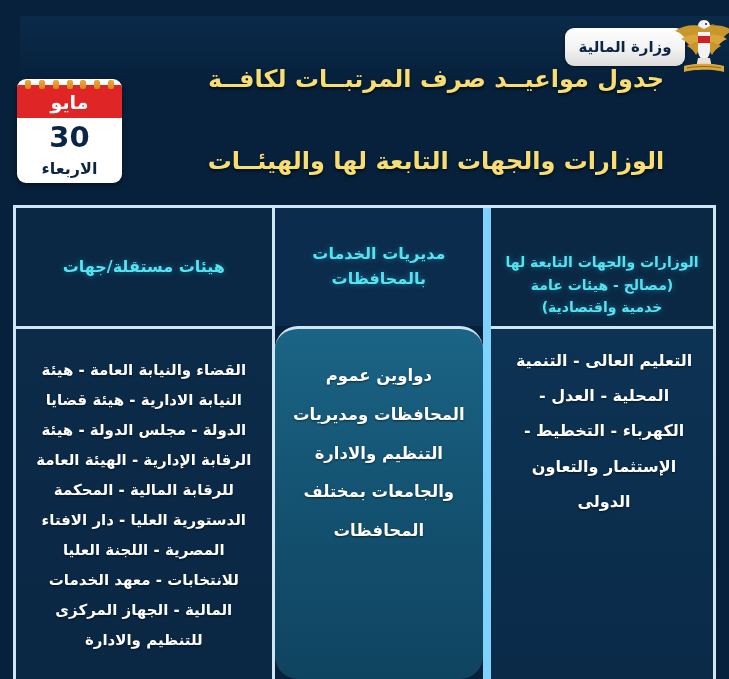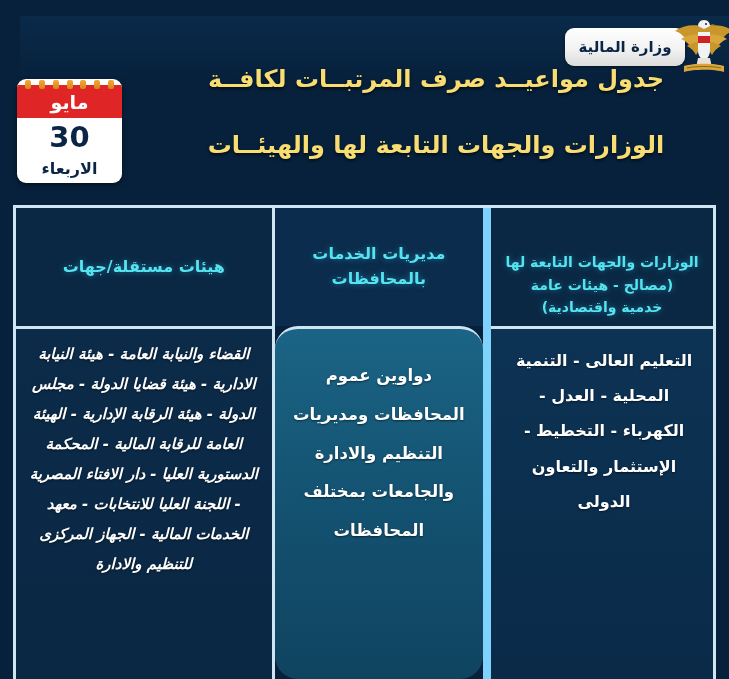--- a/index.html
+++ b/index.html
@@ -58,21 +58,21 @@
     padding-left:14px;
   }
   .title-line{
     color:#f7dd72;
     font-size:24px;
     font-weight:bold;
     line-height:1.15;
     text-shadow:0 2px 3px rgba(0,0,0,.6);
     letter-spacing:0px;
   }
-  .title-line.second{ margin-top:38px; }
+  .title-line.second{ margin-top:54px; }
 
   
   .calendar{
     position:absolute;
     top:79px; left:17px;
     width:105px; height:104px;
     background:#ffffff;
     border-radius:9px;
     box-shadow:0 2px 5px rgba(0,0,0,.5);
     overflow:hidden;
@@ -176,21 +176,21 @@
 
   .col-directorates .cell-head{ background:#0b2c4c; }
   .col-directorates .cell-body{ background:linear-gradient(180deg,#1b6485 0%,#13506f 55%,#0f4460 100%); }
 
   .col-ministries .cell-head{ background:#0a2844; }
   .col-ministries .cell-body{ background:linear-gradient(180deg,#0d3354 0%,#0a2a48 100%);padding-left:16px; }
 
   .col-ministries .cell-body span{ font-size:16px; line-height:2.2; }
   .col-directorates .cell-body{ padding-top:28px;border-radius:23px; }
   .col-directorates .cell-body span{ font-size:16.5px; line-height:2.35; }
-  .col-independent .cell-body{ padding-top:10px;font-style:italic; }
+  .col-independent .cell-body{ padding-top:26px; }
   .col-independent .cell-body span{ font-size:15px; line-height:2.0; }
 </style>
 </head>
 <body>
 
 <div class="top-banner">
 
   <div class="ministry-badge">
     <span>وزارة المالية</span>
   </div>

